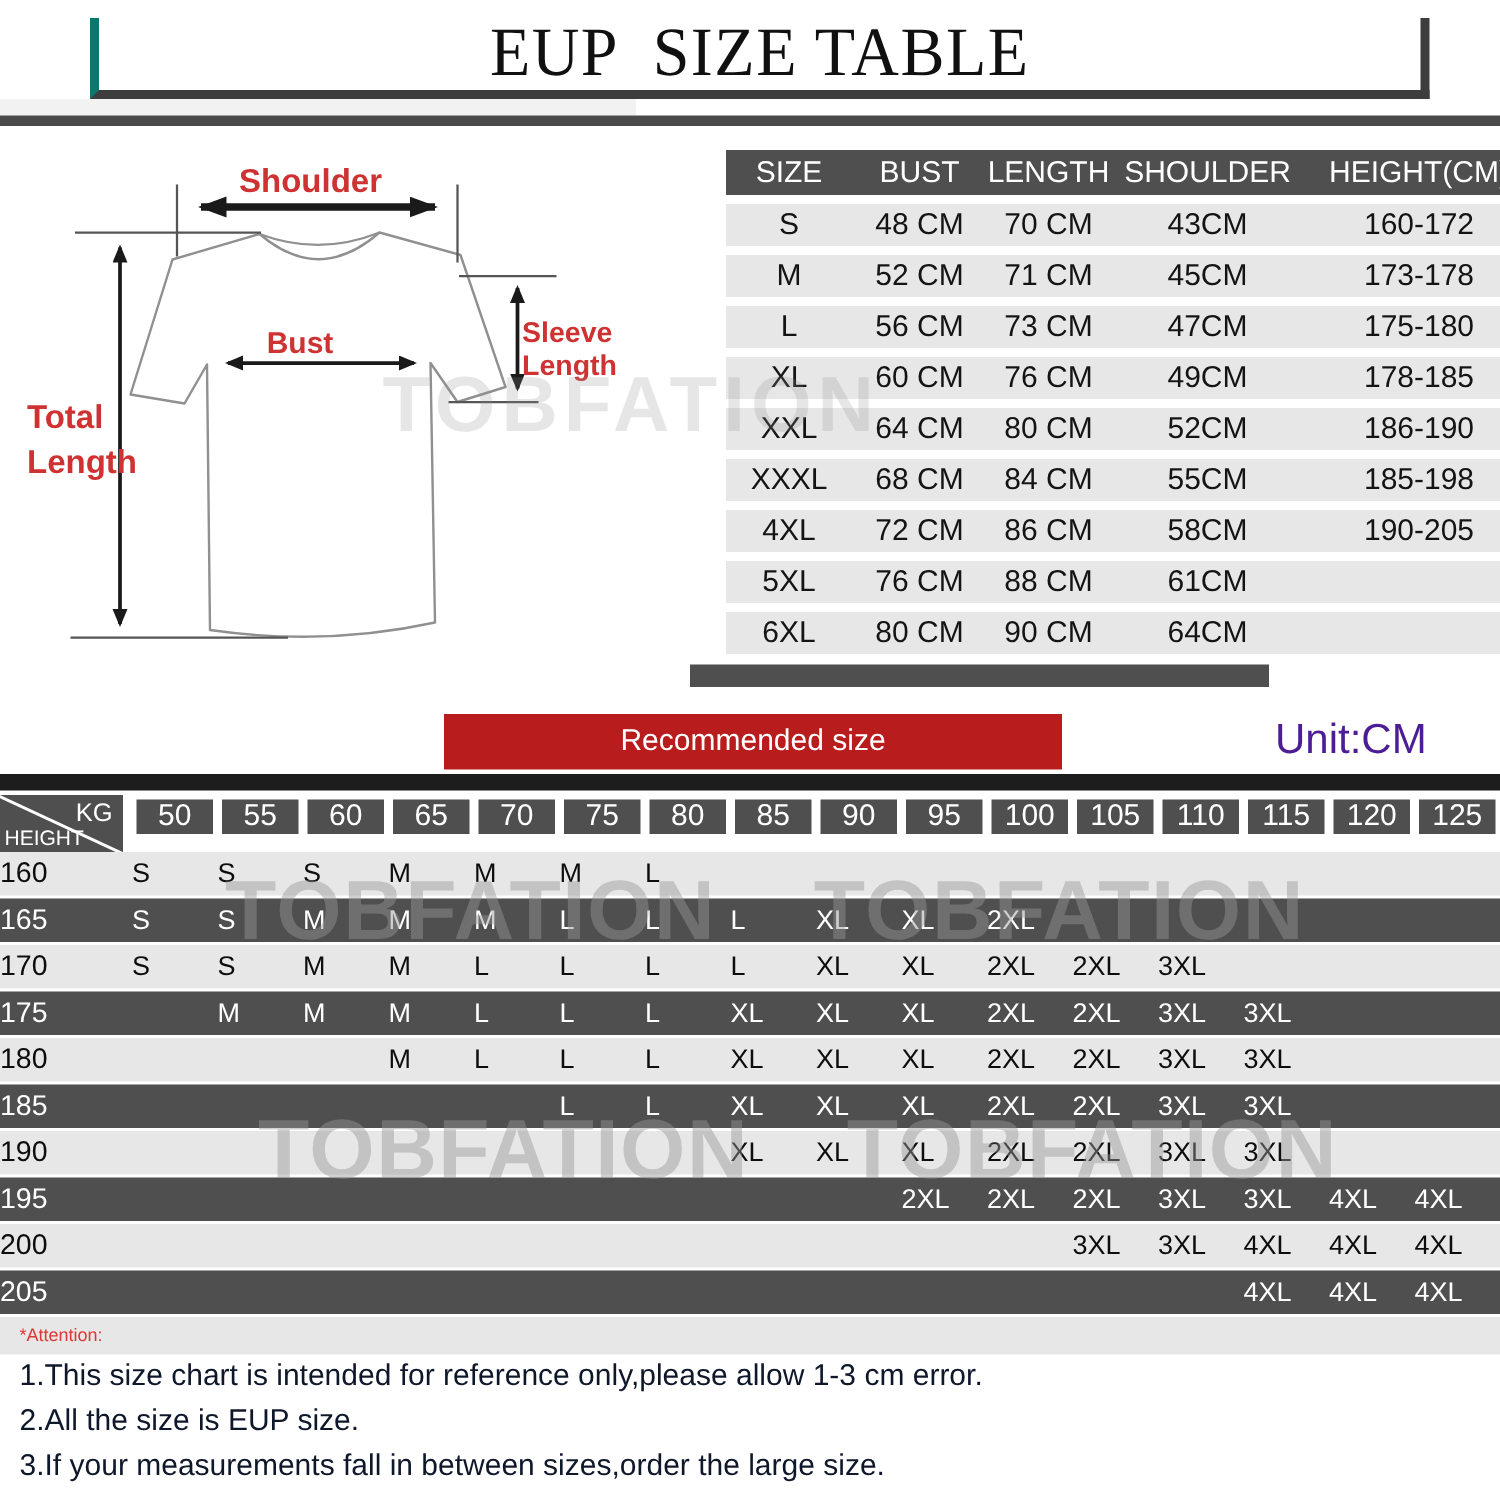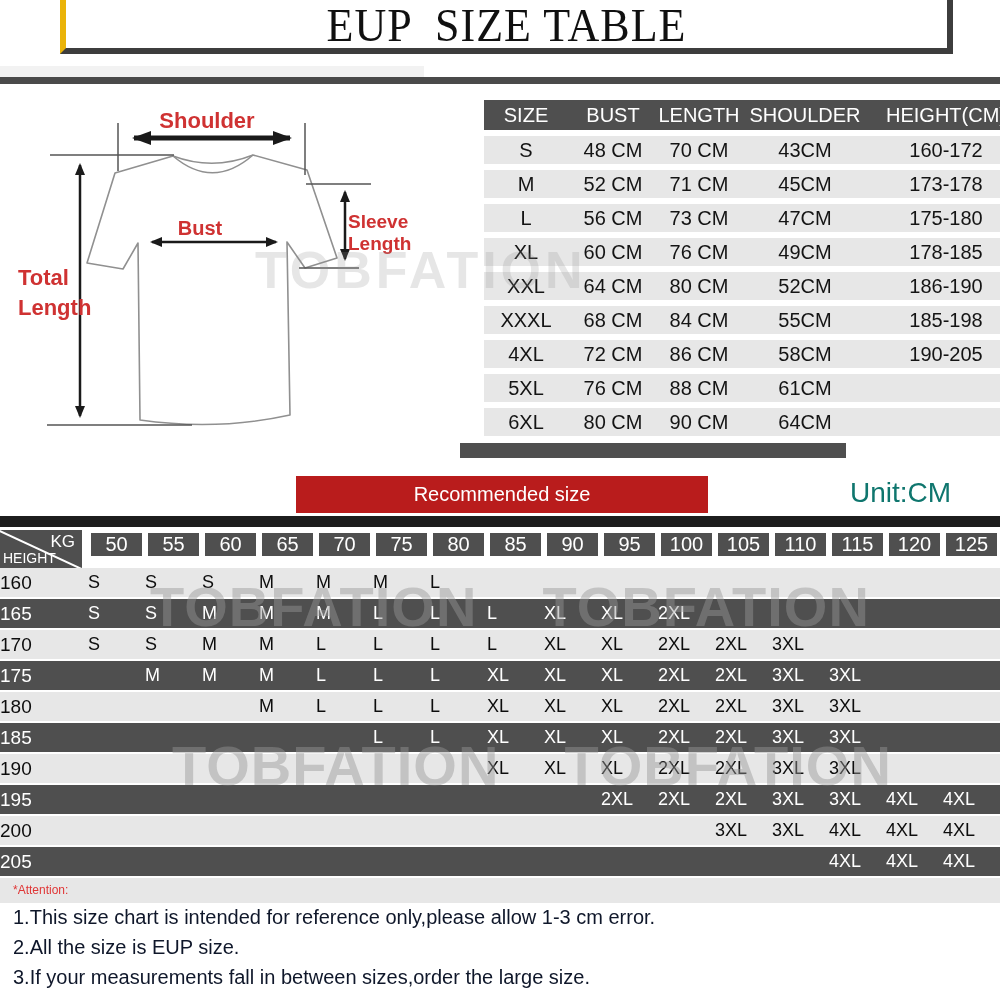--- a/index.html
+++ b/index.html
@@ -4,23 +4,23 @@
 <style>
   html,body{margin:0;padding:0;}
   body{
     width:1000px;height:1000px;position:relative;background:#ffffff;
     font-family:"Liberation Sans",sans-serif;overflow:hidden;color:#111;
   }
   .abs{position:absolute;}
 
   
   #title-box{
-    left:60px;top:0;width:881px;height:48px;
-    border-left:6px solid #eab308;border-right:6px solid #3d3d3d;border-bottom:6px solid #3d3d3d;
-    display:flex;align-items:flex-start;justify-content:center;
+    left:60px;top:12px;width:881px;height:48px;
+    border-left:6px solid #0f766e;border-right:6px solid #3d3d3d;border-bottom:6px solid #3d3d3d;
+    display:flex;align-items:flex-end;justify-content:center;
   }
   #title-text{
     font-family:"Liberation Serif",serif;font-size:44px;color:#101010;
     letter-spacing:1px;white-space:pre;transform:scaleY(1.05);
   }
   #top-strip-light{left:0;top:66px;width:424px;height:11px;background:#f2f2f2;}
   #top-bar{left:0;top:77px;width:1000px;height:7px;background:#4a4a4a;}
 
   
   #shirt-svg{left:0;top:95px;}
@@ -37,21 +37,21 @@
     background:#e7e7e7;color:#141414;height:28px;margin-top:6px;
     align-items:center;text-align:center;font-size:20px;
   }
   #size-table-footer-bar{left:460px;top:443px;width:386px;height:15px;background:#4f4f4f;}
 
   
   #recommended-bar{
     left:296px;top:476px;width:412px;height:37px;background:#b91c1c;
     display:flex;align-items:center;justify-content:center;color:#fff;font-size:20px;
   }
-  #unit-label{left:850px;top:477px;width:150px;font-size:28px;color:#0f766e;}
+  #unit-label{left:850px;top:477px;width:150px;font-size:28px;color:#4c1d95;}
   #matrix-top-line{left:0;top:516px;width:1000px;height:11px;background:#1d1d1d;}
 
   
   #matrix{left:0;top:527px;width:1000px;}
   .m-header{display:grid;grid-template-columns:88px repeat(16,57px);height:41px;}
   #corner-cell{
     position:relative;width:82px;height:38px;margin-top:3px;background:#4f4f4f;overflow:hidden;
   }
   #corner-diagonal{
     position:absolute;left:0;top:0;width:91px;height:2px;background:#fff;

